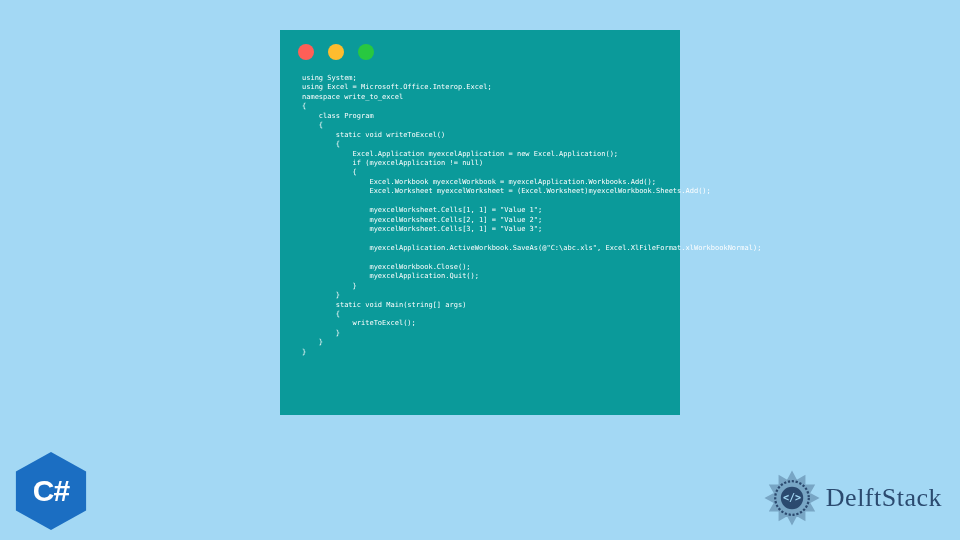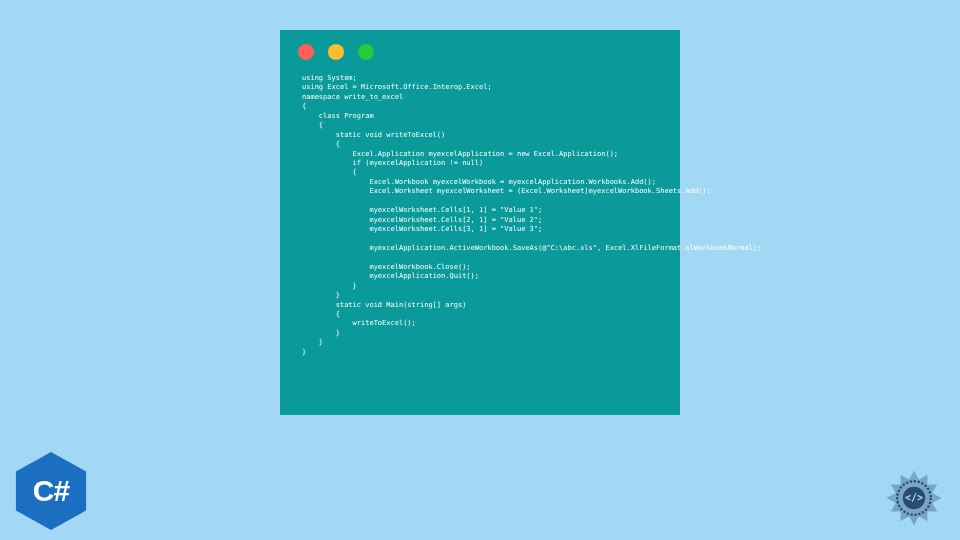--- a/index.html
+++ b/index.html
@@ -118,13 +118,14 @@
 
 <div class="delftstack">
   <svg class="ds-icon" viewBox="0 0 100 100">
     <g fill="none" stroke="#2b4a6f" stroke-width="4">
       <circle cx="50" cy="50" r="18" fill="#2b4a6f"></circle>
       <path d="M50 5 L58 20 L72 12 L72 28 L88 28 L80 42 L95 50 L80 58 L88 72 L72 72 L72 88 L58 80 L50 95 L42 80 L28 88 L28 72 L12 72 L20 58 L5 50 L20 42 L12 28 L28 28 L28 12 L42 20 Z" fill="#2b4a6f" opacity="0.35"></path>
       <circle cx="50" cy="50" r="30" stroke-dasharray="4 3"></circle>
     </g>
     <text x="50" y="56" text-anchor="middle" fill="#a3d8f4" font-size="18" font-family="monospace" font-weight="bold">&lt;/&gt;</text>
   </svg>
+  <span class="ds-text">DelftStack</span>
 </div>
 
 </body></html>

